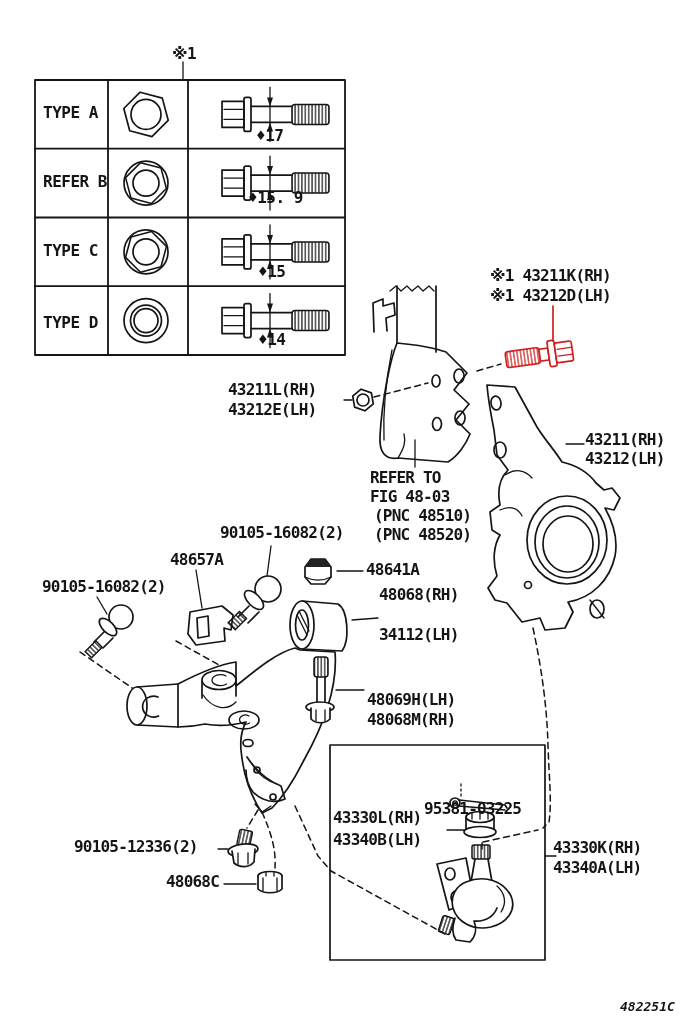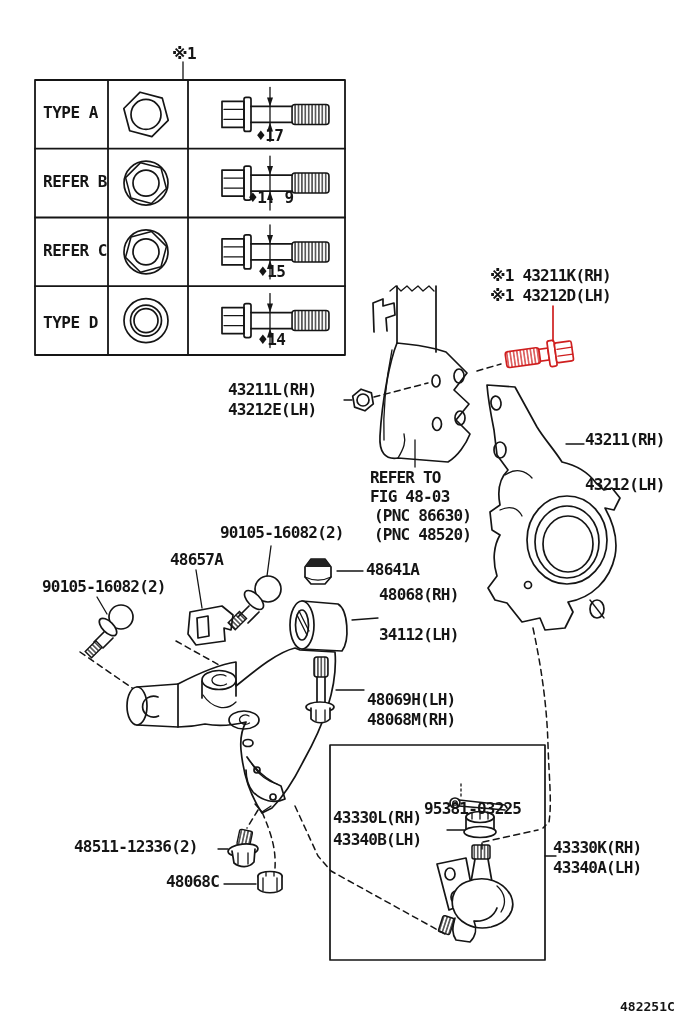--- a/index.html
+++ b/index.html
@@ -11,21 +11,21 @@
   .thin{stroke-width:1.3;}
   .grid{stroke-width:1.8;}
   .dash{stroke-dasharray:6 4.5;stroke-width:1.5;fill:none;}
   .dot{stroke-dasharray:2 3;stroke-width:1.3;}
   .red{stroke:var(--highlight);}
   .fw{fill:#fff;}
   .dk{fill:#222;stroke:none;}
   .lbl{position:absolute;font-weight:bold;font-size:16px;line-height:1.05;
        letter-spacing:-0.8px;white-space:pre;color:var(--ink);}
   .lbl.small{font-size:16px;letter-spacing:-0.5px;}
-  .lbl.tiny{font-size:13px;letter-spacing:0;}
+  .lbl.tiny{font-size:13px;letter-spacing:0;font-style:italic;}
 </style>
 </head>
 <body>
 
 <div id="stage">
 
 <svg width="700" height="1024" viewBox="0 0 700 1024">
   <defs>
     <pattern id="hatch" width="3.4" height="10" patternUnits="userSpaceOnUse">
       <line x1="1.7" y1="0" x2="1.7" y2="10" stroke="#151515" stroke-width="1.2"></line>
@@ -254,59 +254,59 @@
     <path d="M545,856 H556"></path>
     <path d="M218,849 H228"></path>
     <path d="M224,884 H256"></path>
   </g>
 </svg>
 
 <div class="lbl small" style="left:172px;top:46px">※1</div>
 
 <div class="lbl small" style="left:43px;top:105px">TYPE A</div>
 <div class="lbl small" style="left:43px;top:174px">REFER B</div>
-<div class="lbl small" style="left:43px;top:243px">REFER C</div>
+<div class="lbl small" style="left:43px;top:243px">TYPE C</div>
 <div class="lbl small" style="left:43px;top:315px">TYPE D</div>
 
 <div class="lbl small" style="left:256px;top:128px">♦17</div>
-<div class="lbl small" style="left:248px;top:190px">♦1. 9</div>
+<div class="lbl small" style="left:248px;top:190px">♦15. 9</div>
 <div class="lbl small" style="left:258px;top:264px">♦15</div>
 <div class="lbl small" style="left:258px;top:332px">♦14</div>
 
 <div class="lbl" style="left:490px;top:268px">※1 43211K(RH)</div>
 <div class="lbl" style="left:490px;top:288px">※1 43212D(LH)</div>
 
 <div class="lbl" style="left:228px;top:382px">43211L(RH)</div>
 <div class="lbl" style="left:228px;top:402px">43212E(LH)</div>
 
 <div class="lbl" style="left:370px;top:470px">REFER TO</div>
 <div class="lbl" style="left:370px;top:489px">FIG 48-03</div>
-<div class="lbl" style="left:374px;top:508px">(PNC 86630)</div>
+<div class="lbl" style="left:374px;top:508px">(PNC 48510)</div>
 <div class="lbl" style="left:374px;top:527px">(PNC 48520)</div>
 
 <div class="lbl" style="left:585px;top:432px">43211(RH)</div>
-<div class="lbl" style="left:585px;top:477px">43212(LH)</div>
+<div class="lbl" style="left:585px;top:451px">43212(LH)</div>
 
 <div class="lbl" style="left:220px;top:525px">90105-16082(2)</div>
 <div class="lbl" style="left:170px;top:552px">48657A</div>
 <div class="lbl" style="left:42px;top:579px">90105-16082(2)</div>
 <div class="lbl" style="left:366px;top:562px">48641A</div>
 
 <div class="lbl" style="left:379px;top:587px">48068(RH)</div>
 <div class="lbl" style="left:379px;top:627px">34112(LH)</div>
 
 <div class="lbl" style="left:367px;top:712px">48068M(RH)</div>
 <div class="lbl" style="left:367px;top:692px">48069H(LH)</div>
 
 <div class="lbl" style="left:424px;top:801px">95381-03225</div>
 
 <div class="lbl" style="left:333px;top:810px">43330L(RH)</div>
 <div class="lbl" style="left:333px;top:832px">43340B(LH)</div>
 
 <div class="lbl" style="left:553px;top:840px">43330K(RH)</div>
 <div class="lbl" style="left:553px;top:860px">43340A(LH)</div>
 
-<div class="lbl" style="left:74px;top:839px">48511-12336(2)</div>
+<div class="lbl" style="left:74px;top:839px">90105-12336(2)</div>
 <div class="lbl" style="left:166px;top:874px">48068C</div>
 
 <div class="lbl tiny" style="left:620px;top:1000px">482251C</div>
 
 </div>
 
 </body></html>

